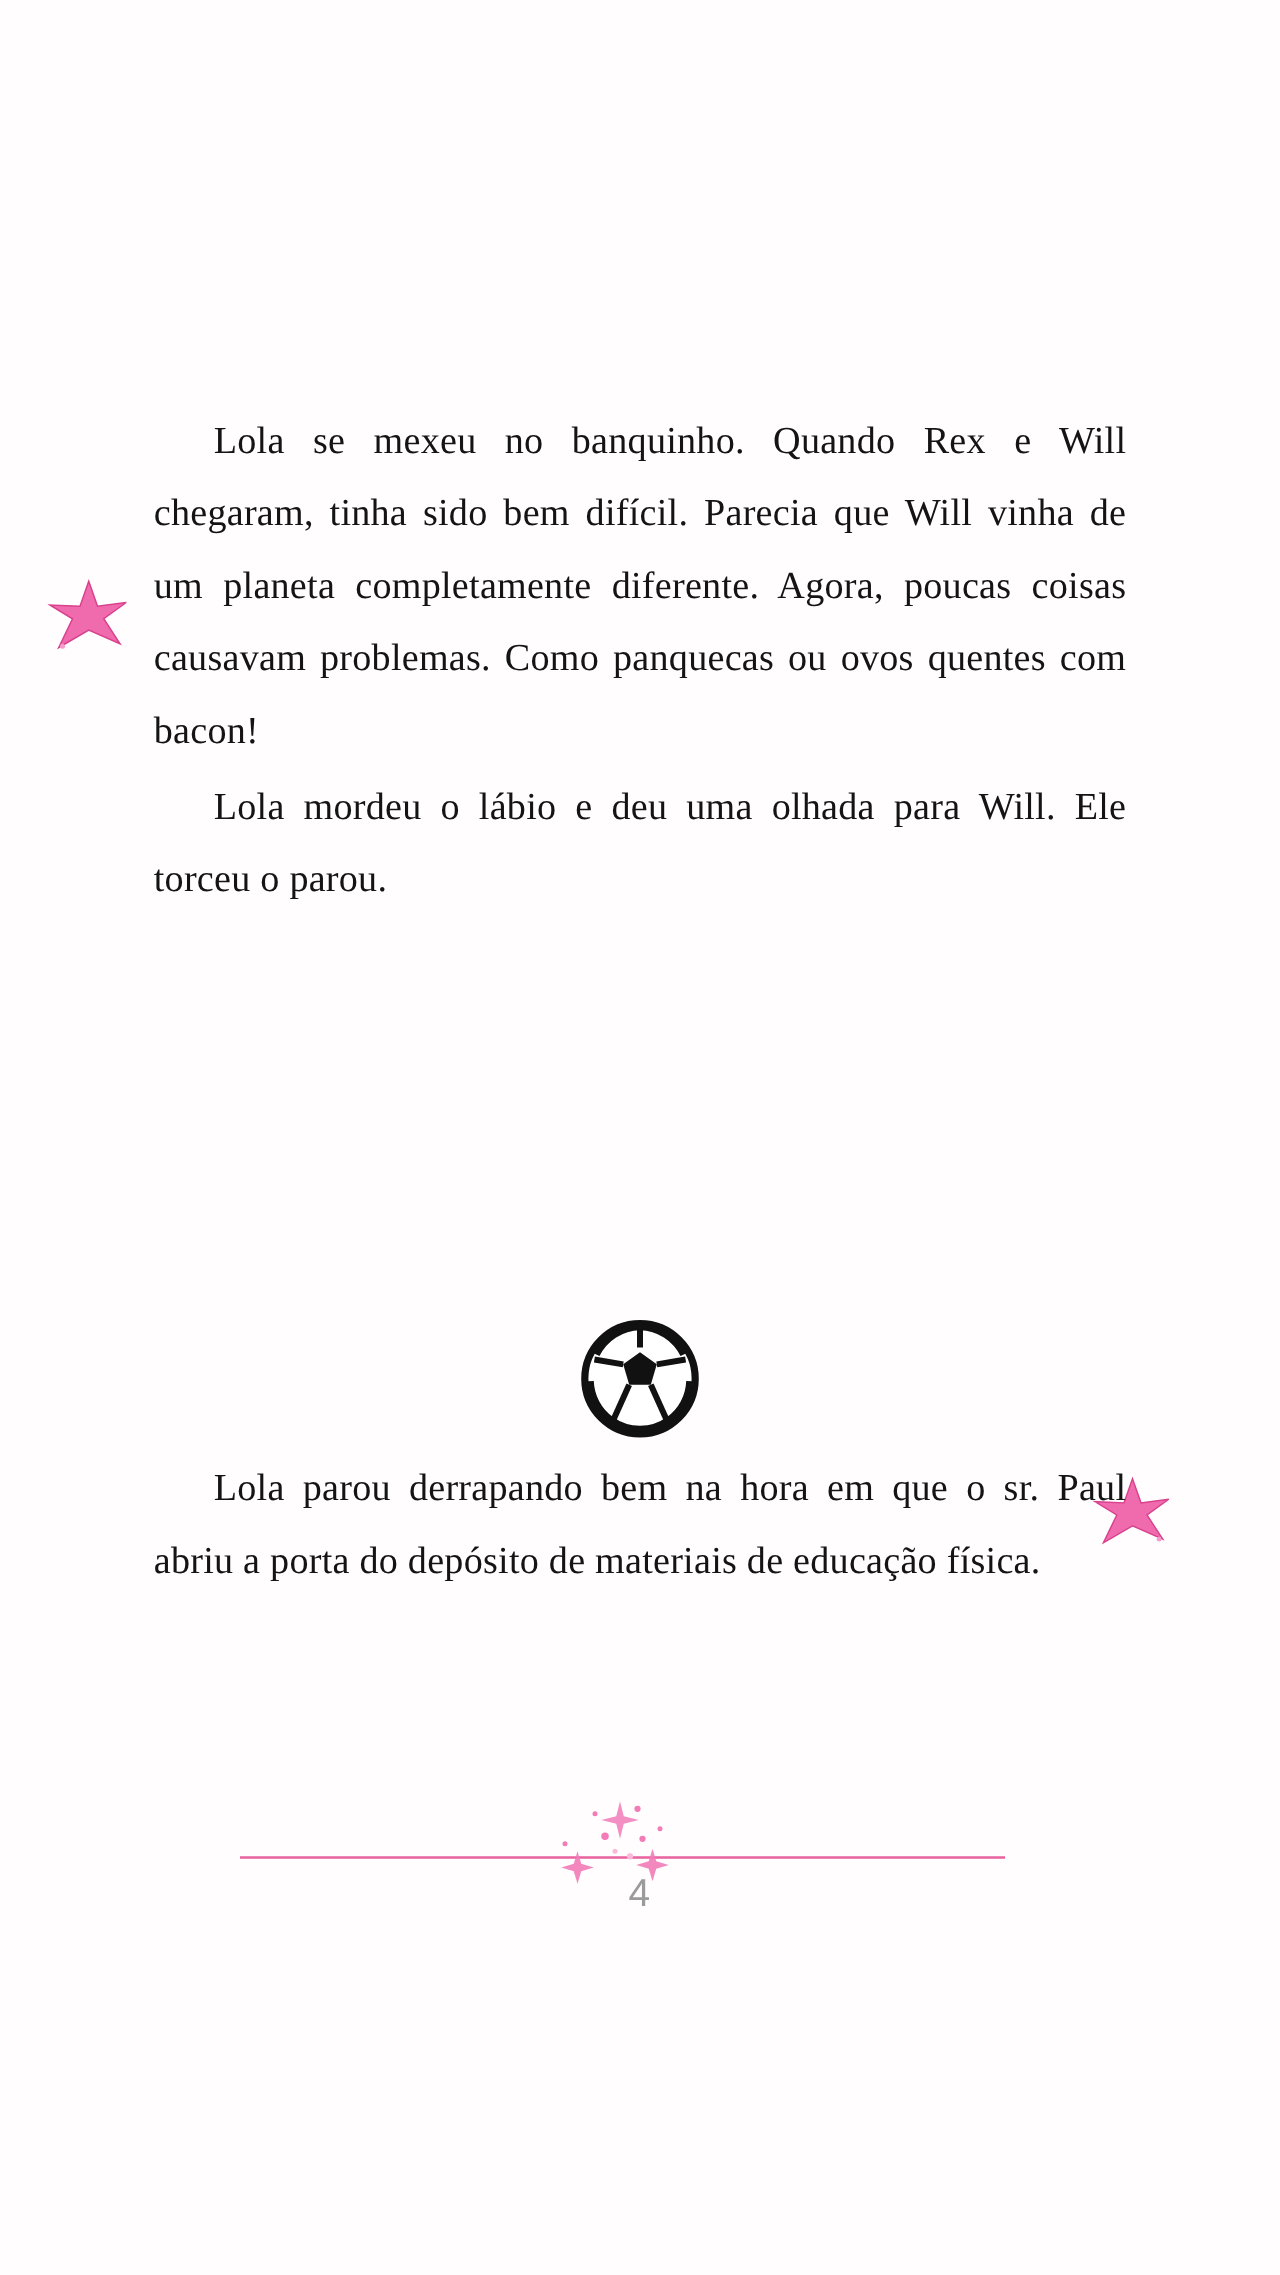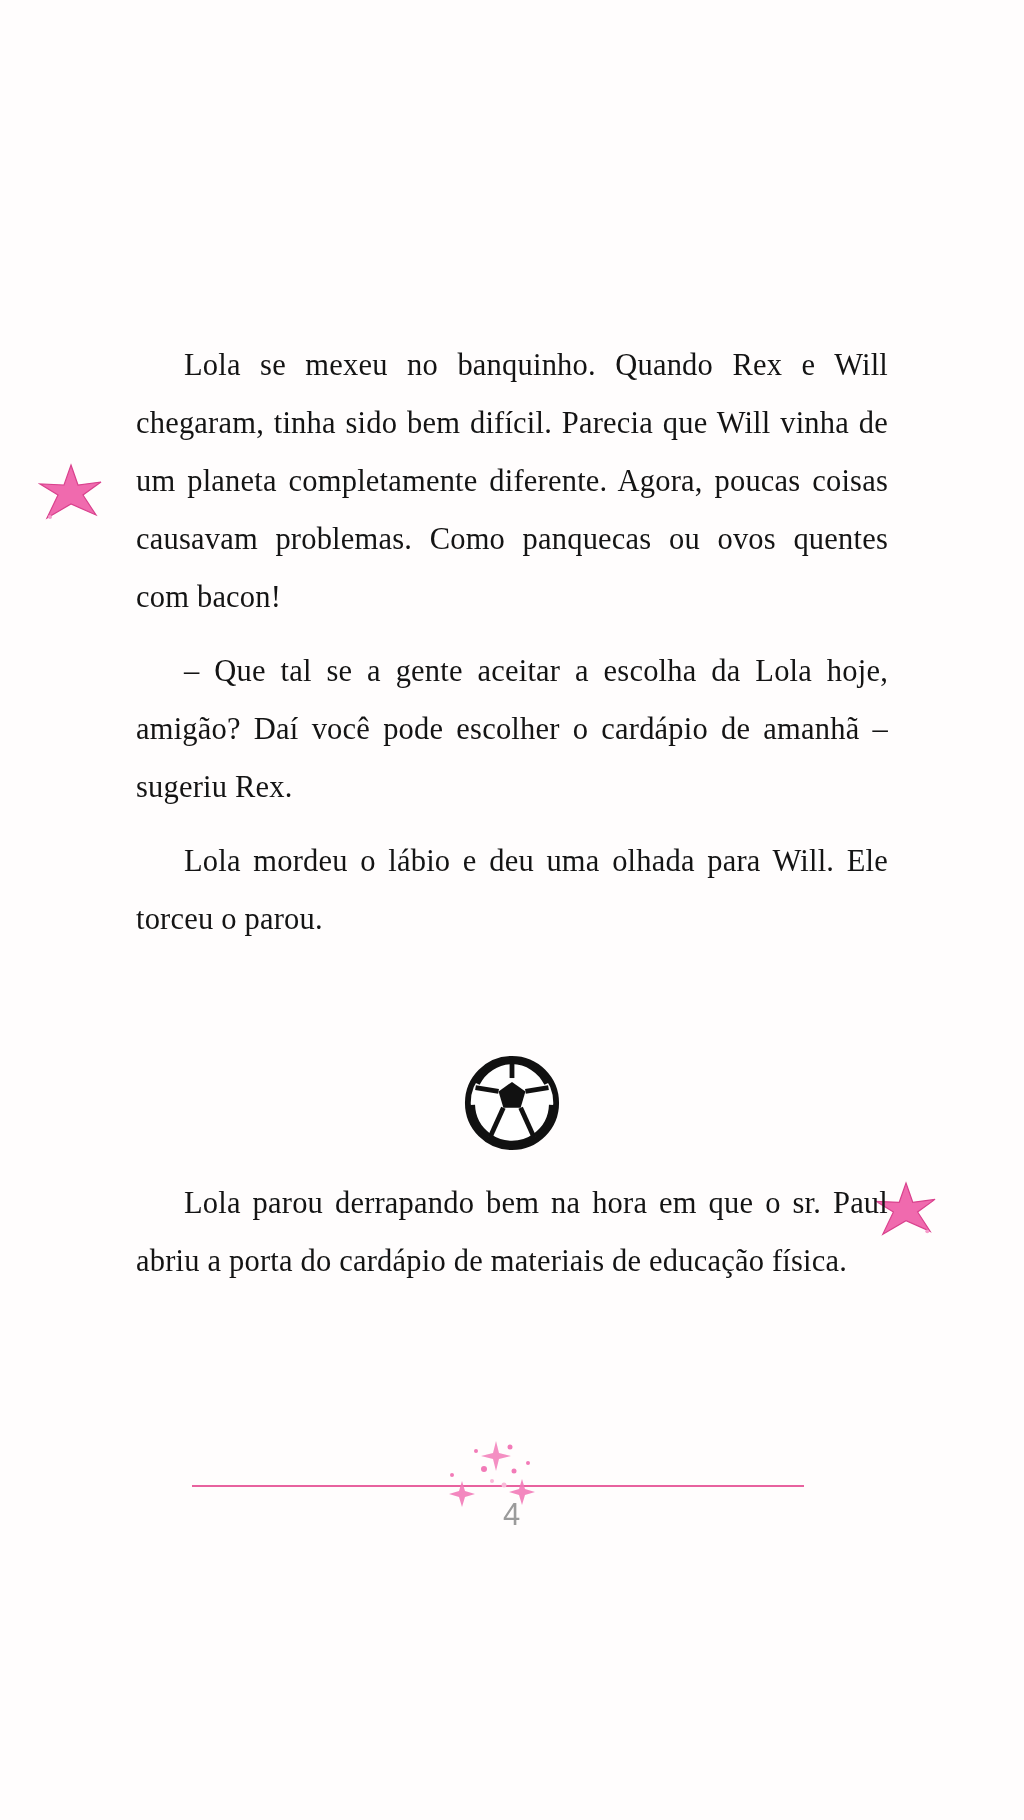--- a/index.html
+++ b/index.html
@@ -23,21 +23,21 @@
   }
 
   .text-column {
     position: absolute;
     left: 120px;
     top: 320px;
     width: 784px;
   }
 
   p.para {
-    margin: 16px;
+    margin: 3px;
     font-size: 30.5px;
     line-height: 58px;
     text-align: justify;
     text-indent: 48px;
     letter-spacing: 0.2px;
     color: #141414;
     font-family: "Liberation Serif", serif;
   }
 
   
@@ -117,21 +117,20 @@
 
   <div class="star star-right">
     <svg width="64" height="60" viewBox="0 0 66 62" aria-hidden="true">
       <path d="M33 2 L40 22 L63 19 L45 32 L58 52 L33 41 L9 55 L20 32 L2 21 L26 22 Z" fill="#f06aae" stroke="#d9418d" stroke-width="1.2"></path>
       <circle cx="55" cy="52" r="2" fill="#f59ccb"></circle>
     </svg>
   </div>
 
   <div class="text-column">
     <p class="para">Lola se mexeu no banquinho. Quando Rex e Will chegaram, tinha sido bem difícil. Parecia que Will vinha de um planeta completamente diferente. Agora, poucas coisas causavam problemas. Como panquecas ou ovos quentes com bacon!</p>
-    <p class="para">– Que tal se a gente aceitar a escolha da Lola hoje, amigão? Daí você pode escolher o cardápio de amanhã – sugeriu Rex.</p>
     <p class="para">Lola mordeu o lábio e deu uma olhada para Will. Ele torceu o parou.</p>
   </div>
 
   <div class="ball-divider">
     <span>
       <svg width="96" height="96" viewBox="0 0 100 100" aria-hidden="true">
         <circle cx="50" cy="50" r="46" fill="#ffffff" stroke="#111111" stroke-width="6"></circle>
         <polygon points="50,28 64,38 59,55 41,55 36,38" fill="#111111"></polygon>
         <polygon points="50,8 62,14 64,30 50,24 36,30 38,14" fill="#111111" opacity="0"></polygon>
         <path d="M50 6 L50 24" stroke="#111111" stroke-width="5" fill="none"></path>
@@ -141,21 +140,21 @@
         <path d="M73 86 L59 55" stroke="#111111" stroke-width="5" fill="none"></path>
         <path d="M9 52 A41 41 0 0 0 26 84" stroke="#111111" stroke-width="5" fill="none"></path>
         <path d="M91 52 A41 41 0 0 1 74 84" stroke="#111111" stroke-width="5" fill="none"></path>
         <path d="M26 84 A41 41 0 0 0 74 84" stroke="#111111" stroke-width="5" fill="none"></path>
         <path d="M14 30 A41 41 0 0 1 50 7 A41 41 0 0 1 86 30" stroke="#111111" stroke-width="5" fill="none"></path>
       </svg>
     </span>
   </div>
 
   <div class="text-column" style="top:1158px;">
-    <p class="para">Lola parou derrapando bem na hora em que o sr. Paul abriu a porta do cardápio de materiais de educação física.</p>
+    <p class="para">Lola parou derrapando bem na hora em que o sr. Paul abriu a porta do depósito de materiais de educação física.</p>
   </div>
 
   <div class="footer">
     <div class="footer-rule"></div>
     <div class="footer-sparkle">
       <svg width="120" height="90" viewBox="0 0 120 90" aria-hidden="true">
         <g fill="#f27bb8">
           <path d="M56 6 L59 18 L71 21 L59 24 L56 36 L53 24 L41 21 L53 18 Z" opacity="0.85"></path>
           <path d="M22 46 L25 56 L35 59 L25 62 L22 72 L19 62 L9 59 L19 56 Z" opacity="0.9"></path>
           <path d="M82 44 L85 54 L95 57 L85 60 L82 70 L79 60 L69 57 L79 54 Z" opacity="0.9"></path>

